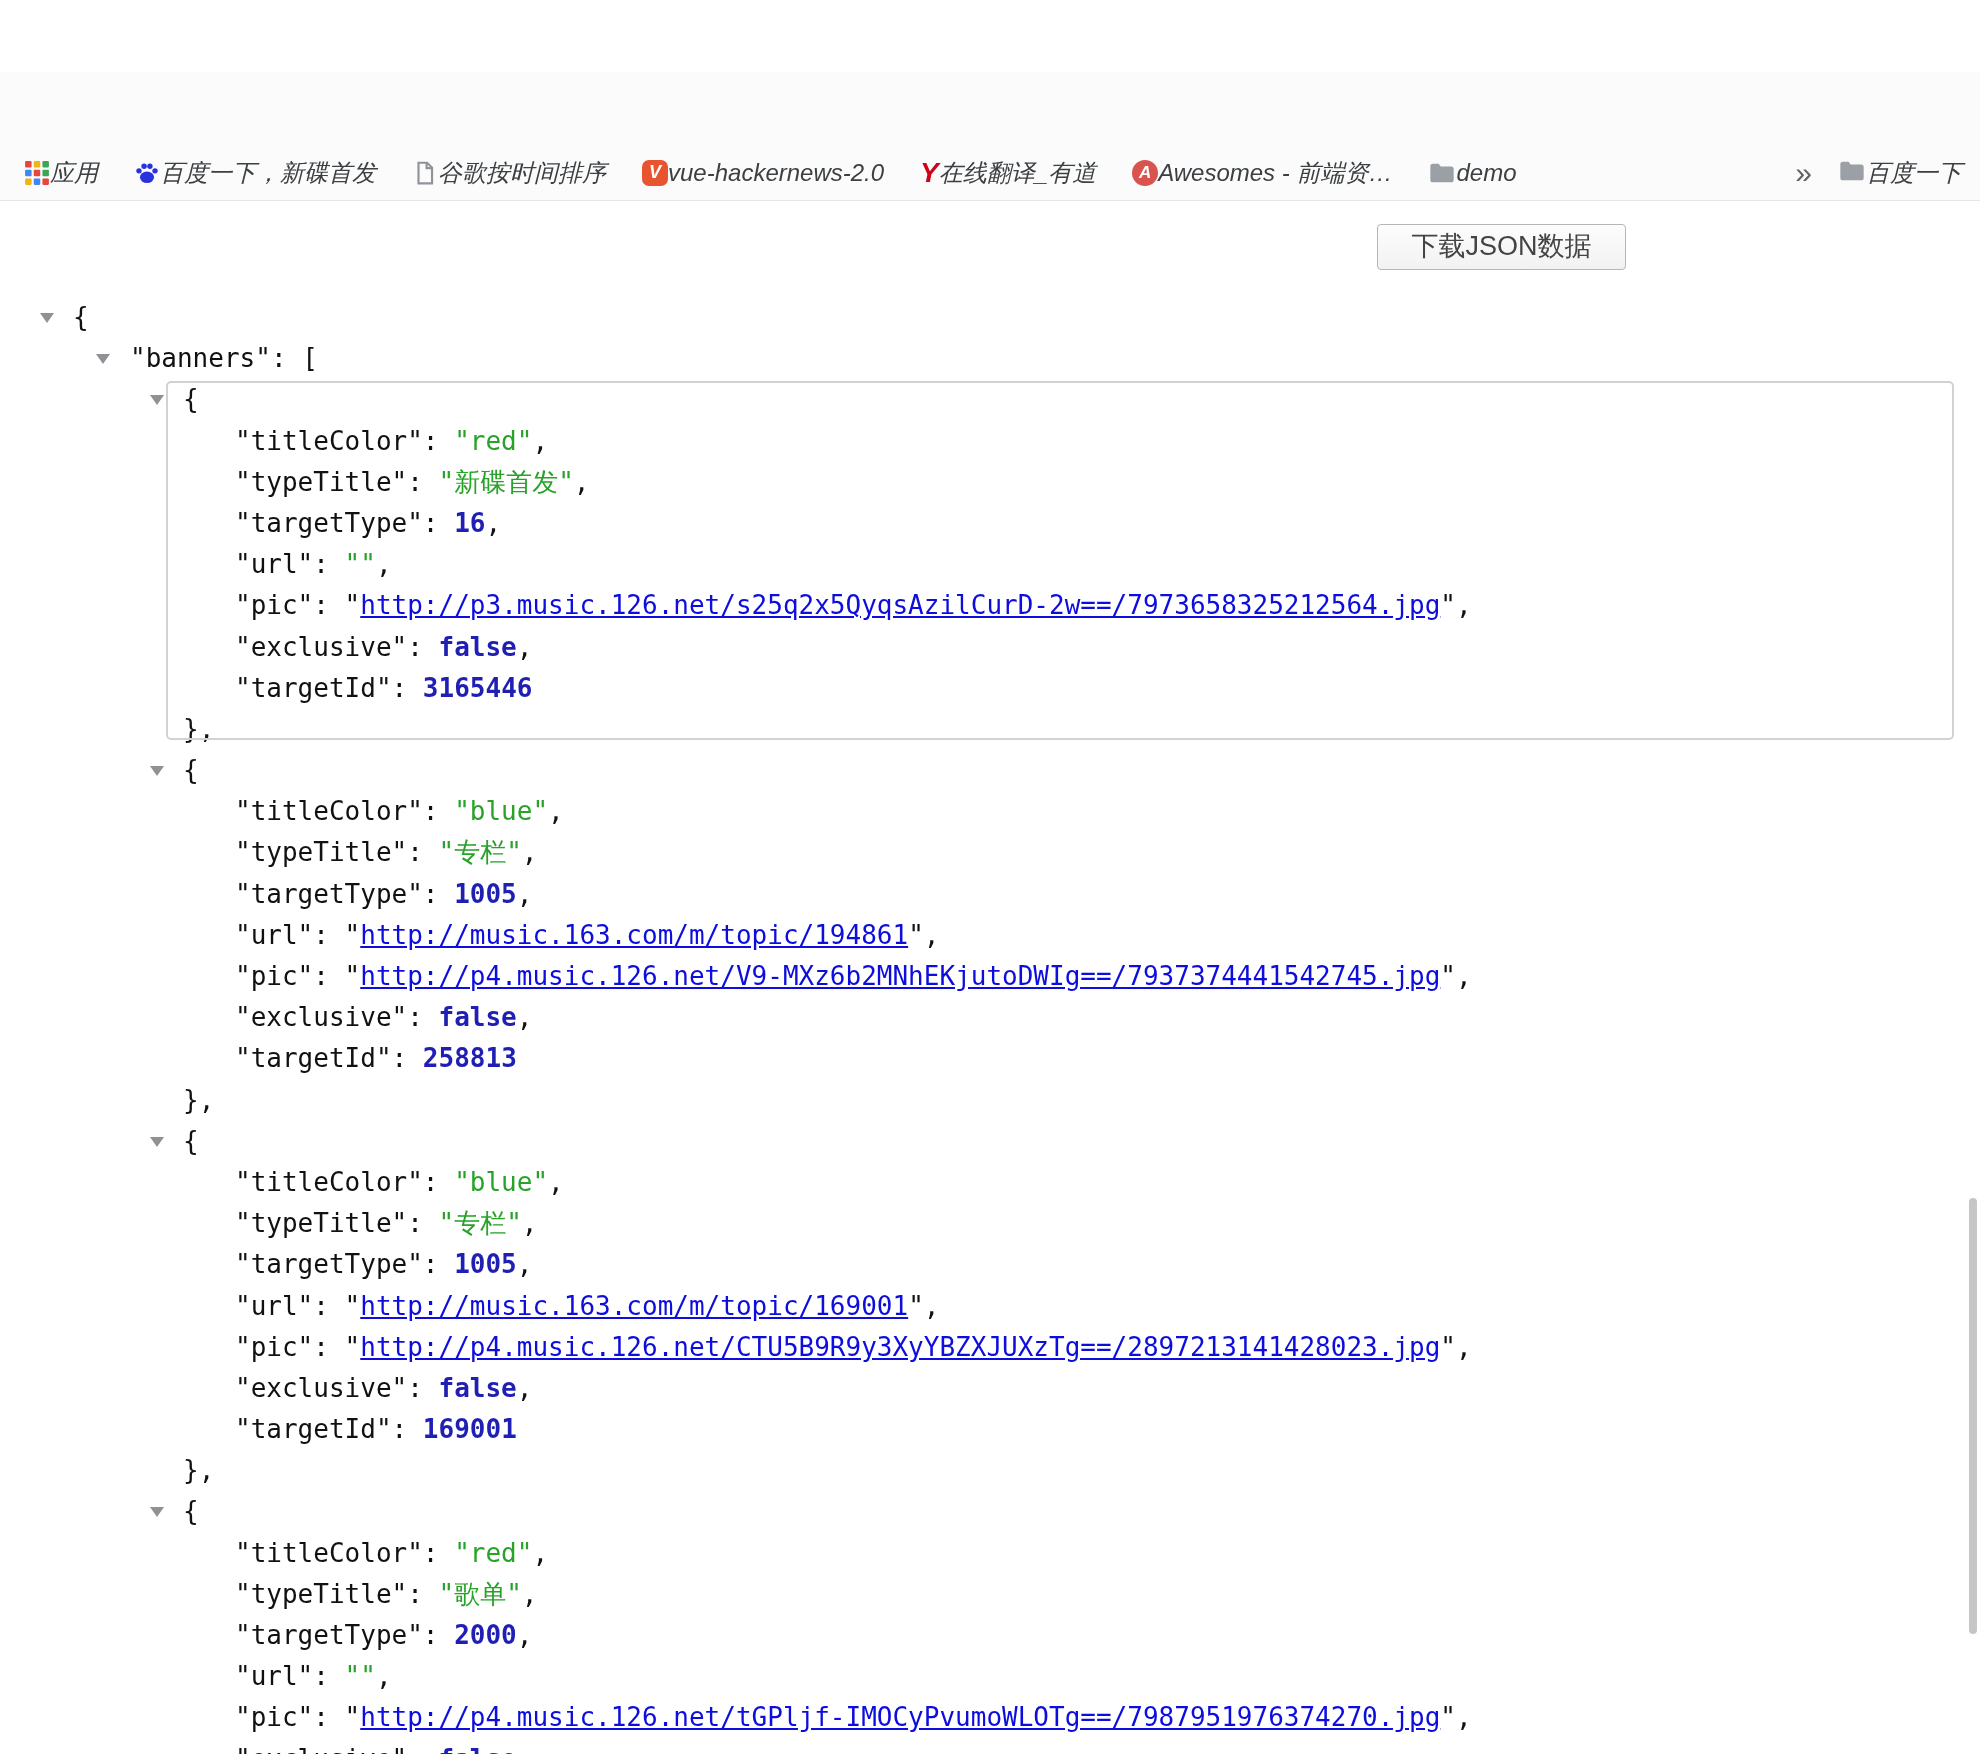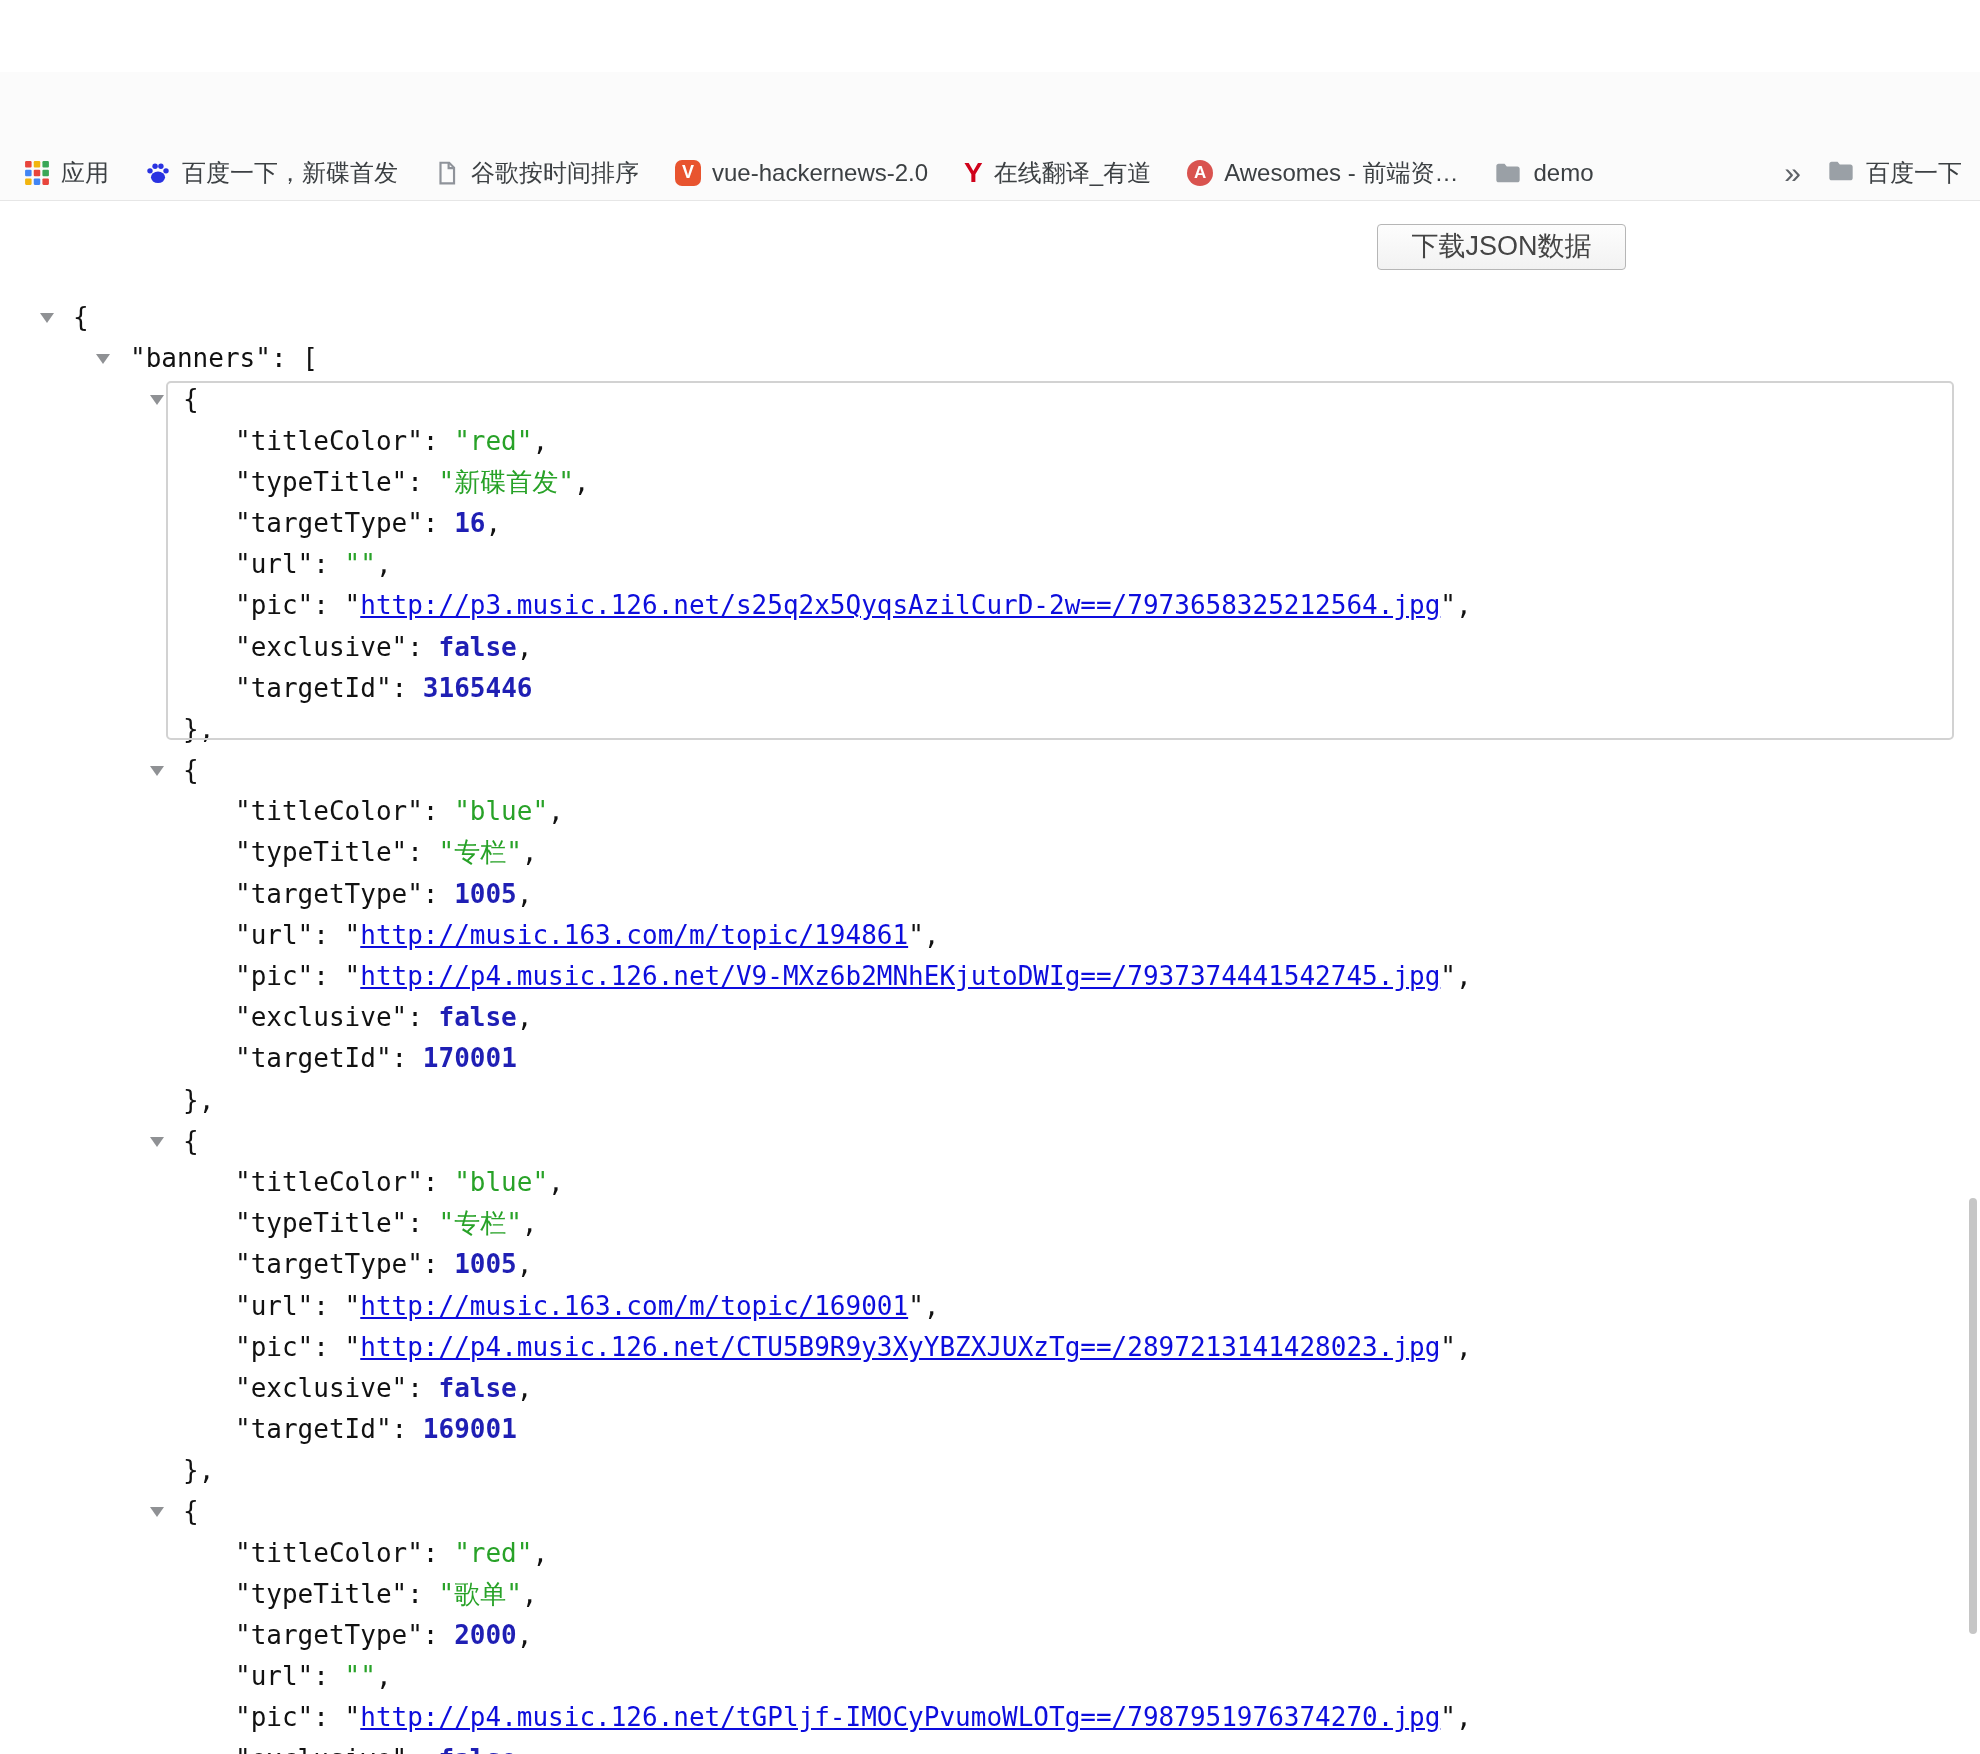--- a/index.html
+++ b/index.html
@@ -46,21 +46,21 @@
   .sq{border-radius:7px;color:#fff;font-weight:bold;display:flex;align-items:center;justify-content:center;}
   .menu-dots{position:absolute;left:1942px;top:90px;width:36px;height:36px;
              display:flex;flex-direction:column;align-items:center;justify-content:center;gap:5px;}
   .menu-dots i{width:5px;height:5px;border-radius:50%;background:#5f6368;}
 
   
   .bookmarks{position:absolute;top:145px;left:0;right:0;height:56px;background:#fbfbfb;
              border-bottom:1px solid #e6e6e6;box-sizing:border-box;}
   .bm-left{position:absolute;left:24px;top:0;height:55px;display:flex;align-items:center;gap:36px;}
   .bm-right{position:absolute;right:18px;top:0;height:55px;display:flex;align-items:center;gap:26px;}
-  .bm-item{display:flex;align-items:center;gap:11px;}
+  .bm-item{display:flex;align-items:center;gap:0;font-style:italic;}
   .bm-label{font-size:24px;color:#3c4043;white-space:nowrap;}
   .bm-chevron{font-size:30px;color:#5f6368;}
 
   
   .content{position:absolute;top:201px;left:0;right:0;bottom:0;background:#fff;overflow:hidden;text-decoration:underline;}
   .btn{box-sizing:border-box;height:46px;border:1px solid #b6b6b6;border-radius:4px;
        background:linear-gradient(#fdfdfd,#f2f2f2);color:#444;font-size:27px;
        line-height:43px;text-align:center;}
   .btn-download{position:absolute;left:1377px;top:23px;width:249px;}
   .btn-group{position:absolute;left:1644px;top:23px;width:328px;height:46px;
@@ -295,21 +295,21 @@
         <div class="json-row">
           <span class="json-line" style="left: 235px;"><span class="tk-k">"url"</span><span class="tk-p">: </span><span class="tk-p">"</span><a class="tk-a">http://music.163.com/m/topic/194861</a><span class="tk-p">"</span><span class="tk-p">,</span></span>
         </div>
         <div class="json-row">
           <span class="json-line" style="left: 235px;"><span class="tk-k">"pic"</span><span class="tk-p">: </span><span class="tk-p">"</span><a class="tk-a">http://p4.music.126.net/V9-MXz6b2MNhEKjutoDWIg==/7937374441542745.jpg</a><span class="tk-p">"</span><span class="tk-p">,</span></span>
         </div>
         <div class="json-row">
           <span class="json-line" style="left: 235px;"><span class="tk-k">"exclusive"</span><span class="tk-p">: </span><span class="tk-n">false</span><span class="tk-p">,</span></span>
         </div>
         <div class="json-row">
-          <span class="json-line" style="left: 235px;"><span class="tk-k">"targetId"</span><span class="tk-p">: </span><span class="tk-n">170001</span></span>
+          <span class="json-line" style="left: 235px;"><span class="tk-k">"targetId"</span><span class="tk-p">: </span><span class="tk-n">258813</span></span>
         </div>
         <div class="json-row">
           <span class="json-line" style="left: 183px;"><span class="tk-p">},</span></span>
         </div>
         <div class="json-row">
           <span class="tri" style="left: 150px;"></span>
           <span class="json-line" style="left: 183px;"><span class="tk-p">{</span></span>
         </div>
         <div class="json-row">
           <span class="json-line" style="left: 235px;"><span class="tk-k">"titleColor"</span><span class="tk-p">: </span><span class="tk-s">"blue"</span><span class="tk-p">,</span></span>

